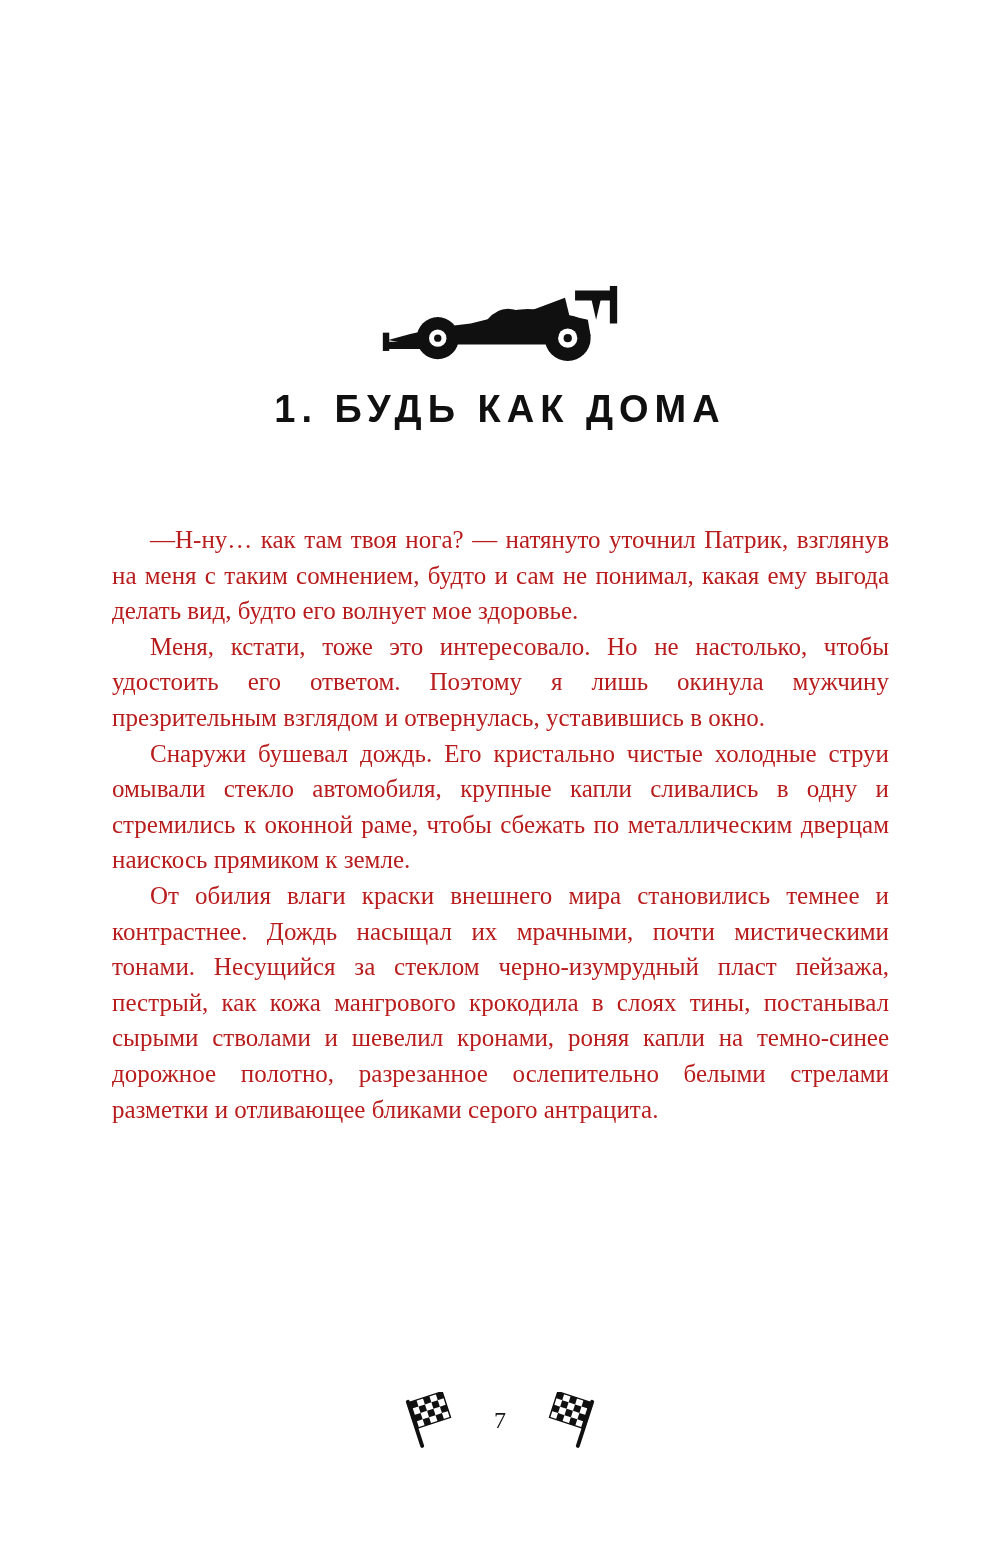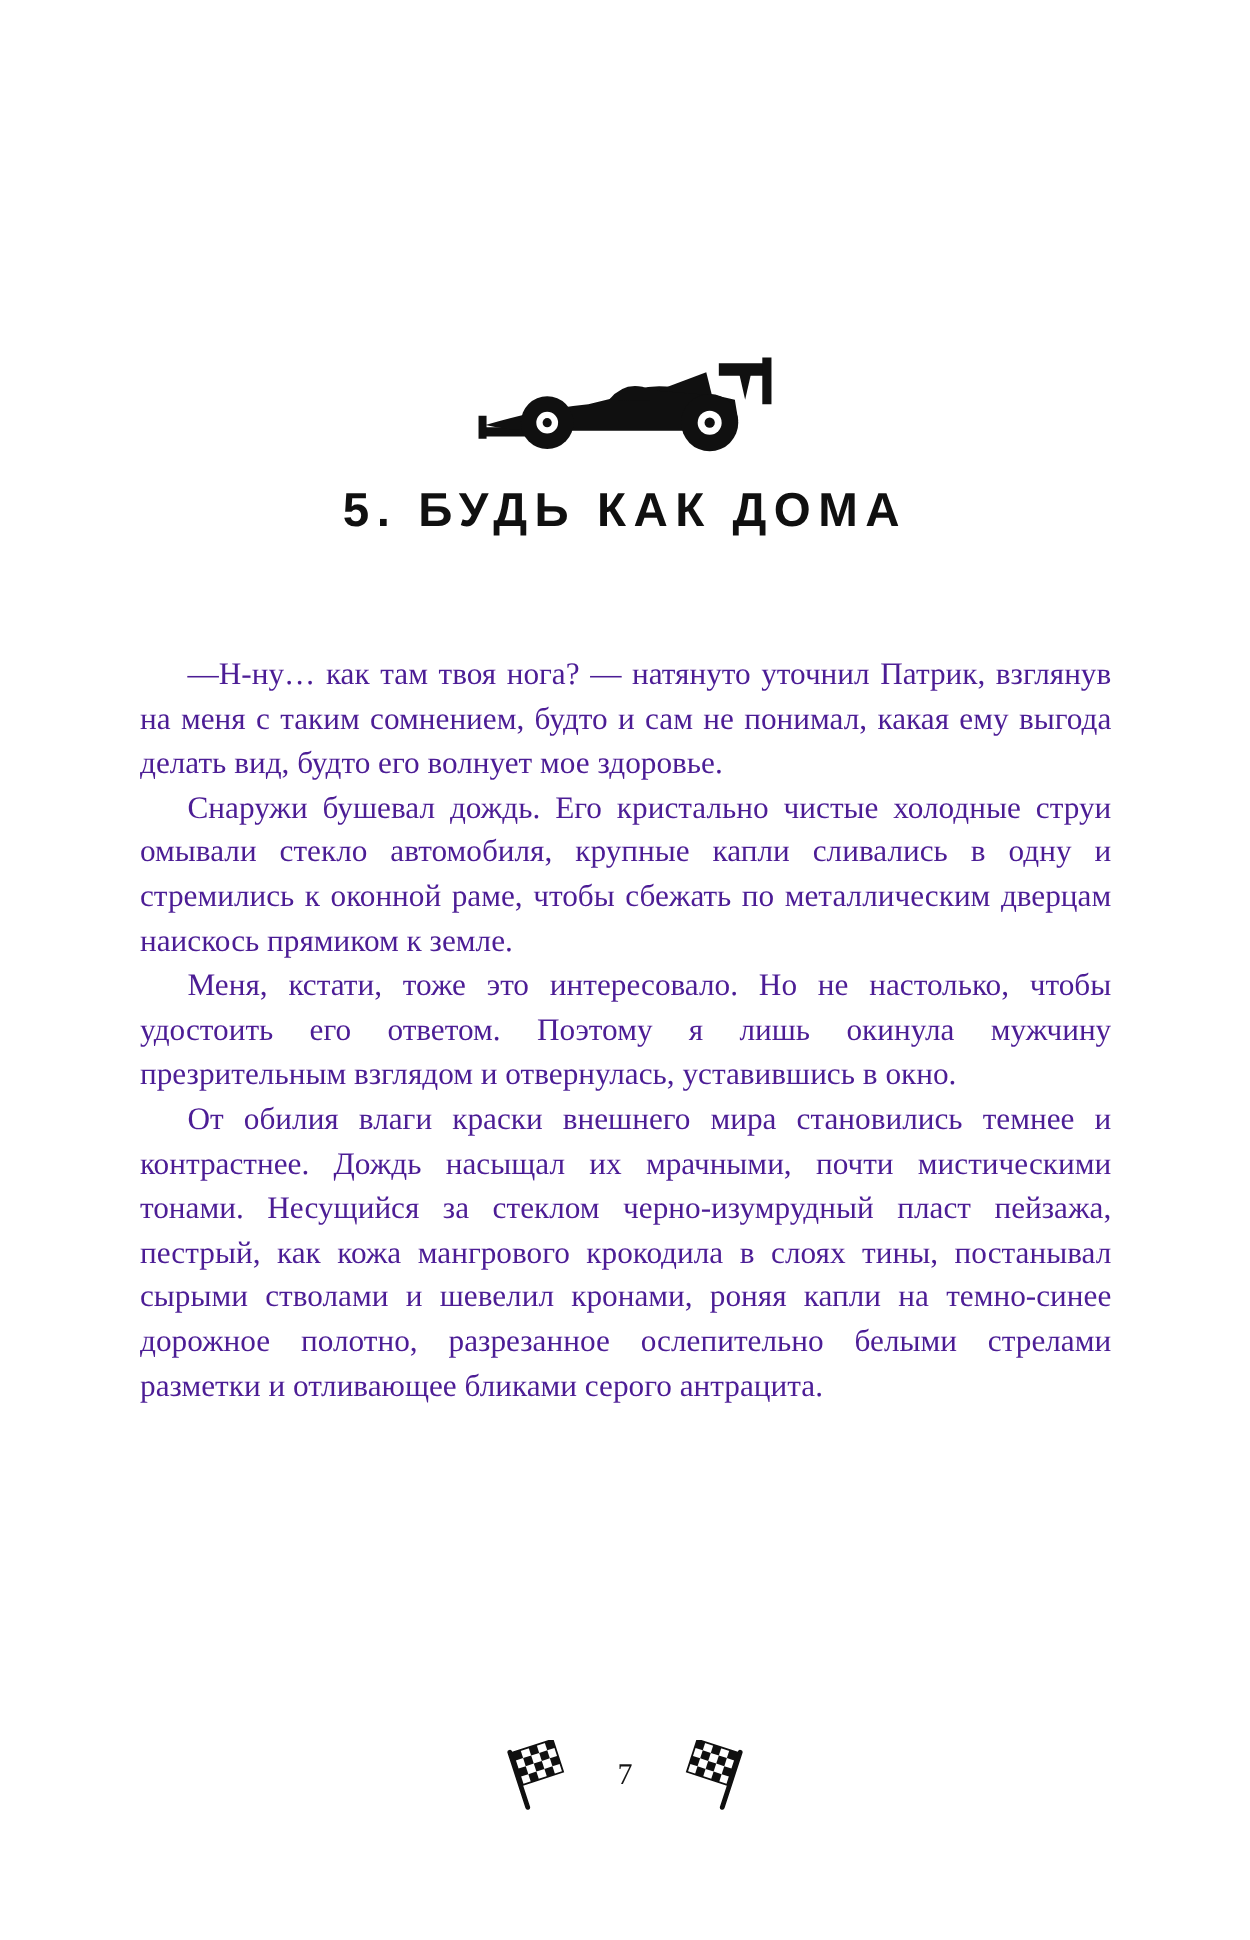--- a/index.html
+++ b/index.html
@@ -36,21 +36,21 @@
     color: #101010;
   }
   .chapter-body {
     position: absolute;
     top: 522px;
     left: 112px;
     width: 777px;
     font-size: 25px;
     line-height: 35.6px;
     text-align: justify;
-    color: #4c1d95;
+    color: #b91c1c;
   }
   .chapter-body p {
     margin: 0;
     text-indent: 38px;
   }
   .page-footer {
     position: absolute;
     top: 1392px;
     left: 0;
     width: 100%;
@@ -95,26 +95,26 @@
         <circle cx="62" cy="72" r="23"></circle>
         <circle cx="204" cy="72" r="25"></circle>
       </g>
       <circle cx="62" cy="72" r="9.5" fill="#ffffff"></circle>
       <circle cx="204" cy="72" r="10.5" fill="#ffffff"></circle>
       <circle cx="62" cy="72" r="4" fill="#101010"></circle>
       <circle cx="204" cy="72" r="4.5" fill="#101010"></circle>
     </svg>
   </div>
 
-  <h1 class="chapter-title">5. БУДЬ КАК ДОМА</h1>
+  <h1 class="chapter-title">1. БУДЬ КАК ДОМА</h1>
 
   <div class="chapter-body">
     <p>—Н-ну… как там твоя нога? — натянуто уточнил Патрик, взглянув на меня с таким сомнением, будто и сам не понимал, какая ему выгода делать вид, будто его волнует мое здоровье.</p>
+    <p>Меня, кстати, тоже это интересовало. Но не настолько, чтобы удостоить его ответом. Поэтому я лишь окинула мужчину презрительным взглядом и отвернулась, уставившись в окно.</p>
     <p>Снаружи бушевал дождь. Его кристально чистые холодные струи омывали стекло автомобиля, крупные капли сливались в одну и стремились к оконной раме, чтобы сбежать по металлическим дверцам наискось прямиком к земле.</p>
-    <p>Меня, кстати, тоже это интересовало. Но не настолько, чтобы удостоить его ответом. Поэтому я лишь окинула мужчину презрительным взглядом и отвернулась, уставившись в окно.</p>
     <p>От обилия влаги краски внешнего мира становились темнее и контрастнее. Дождь насыщал их мрачными, почти мистическими тонами. Несущийся за стеклом черно-изумрудный пласт пейзажа, пестрый, как кожа мангрового крокодила в слоях тины, постанывал сырыми стволами и шевелил кронами, роняя капли на темно-синее дорожное полотно, разрезанное ослепительно белыми стрелами разметки и отливающее бликами серого антрацита.</p>
   </div>
 
   <div class="page-footer">
 
     <span class="flag-icon">
       <svg width="58" height="56" viewBox="0 0 60 58" aria-hidden="true">
         <g transform="rotate(-18 30 29)">
           <g fill="#101010">
             <rect x="12" y="2" width="4" height="52" rx="2"></rect>

